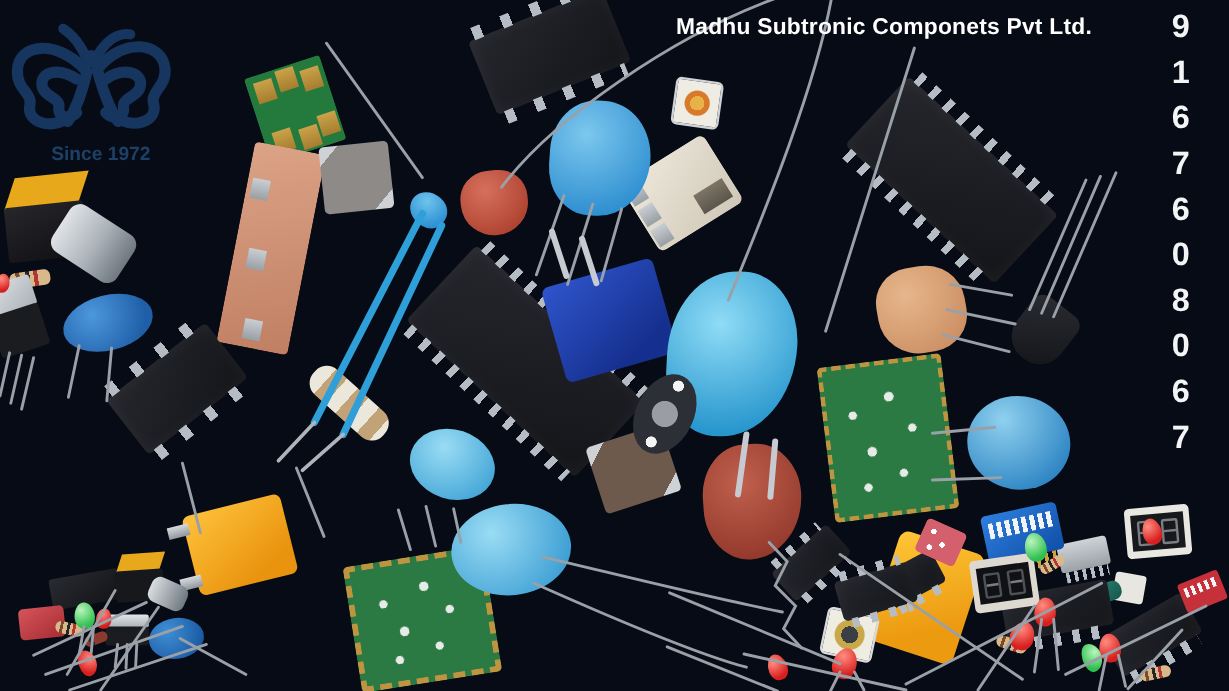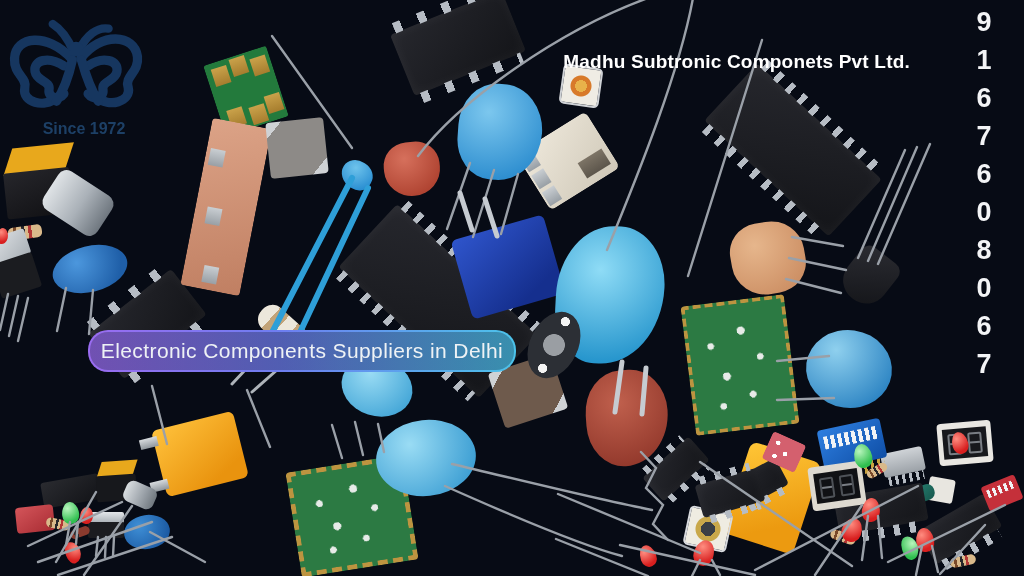--- a/index.html
+++ b/index.html
@@ -1,21 +1,21 @@
 <!DOCTYPE html>
 <html><head>
 <meta charset="utf-8">
 <style>
   html,body{margin:0;padding:0;background:#070b15;}
   body{font-family:"Liberation Sans",sans-serif;}
   .stage{position:relative;width:1024px;height:576px;background:#070b15;overflow:hidden;}
   .c{position:absolute;}
   
   .company{position:absolute;left:510px;top:12px;width:400px;text-align:right;color:#fff;
-    font-size:19px;font-weight:700;letter-spacing:.2px;z-index:40;margin-top:39px;}
+    font-size:19px;font-weight:700;letter-spacing:.2px;z-index:40;}
   .phone{position:absolute;left:971px;top:9px;width:26px;display:flex;flex-direction:column;
     gap:12px;align-items:center;color:#f3f4f6;font-size:27px;font-weight:700;line-height:26px;z-index:40;}
   .since{position:absolute;left:26px;top:120px;width:116px;text-align:center;color:#1d4066;
     font-size:16px;font-weight:700;z-index:40;}
   .pill{position:absolute;left:88px;top:330px;width:424px;height:38px;border-radius:20px;
     display:flex;align-items:center;justify-content:center;z-index:30;
     border:2px solid transparent;
     background:linear-gradient(rgba(6,10,18,.28),rgba(6,10,18,.28)) padding-box,
                linear-gradient(90deg,#9a6cf0,#6e7ef0 45%,#4cc3ea) border-box;}
   .pill span{color:#eef2f5;font-size:21px;font-weight:400;letter-spacing:.4px;white-space:nowrap;}
@@ -299,17 +299,14 @@
     <span>6</span>
     <span>7</span>
     <span>6</span>
     <span>0</span>
     <span>8</span>
     <span>0</span>
     <span>6</span>
     <span>7</span>
   </div>
 
-  <div class="pill">
-    <span>Electronic Components Suppliers in Delhi</span>
-  </div>
 
 </div>
 
 </body></html>

